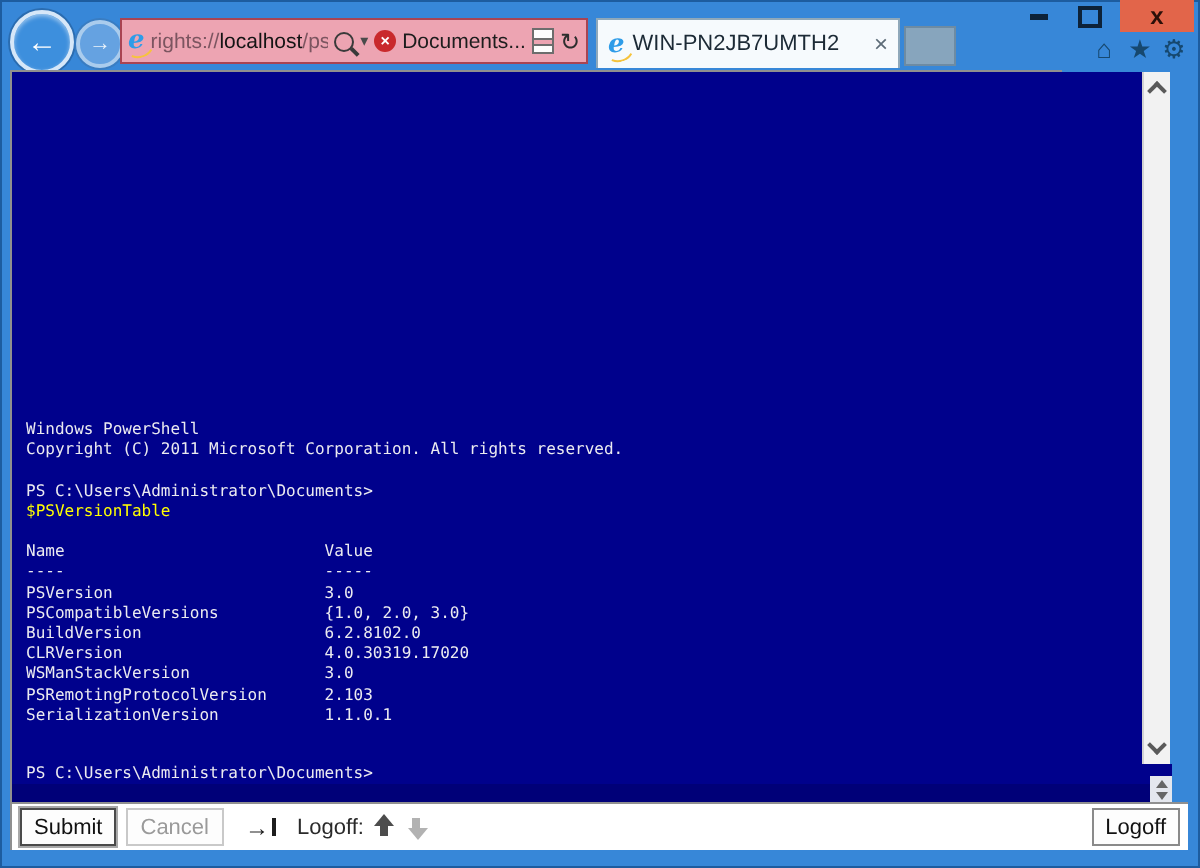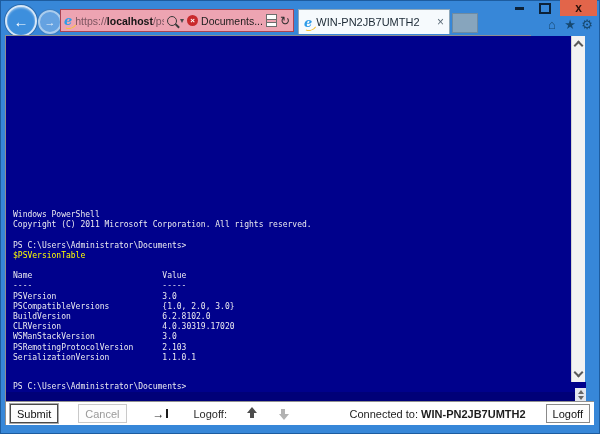--- a/index.html
+++ b/index.html
@@ -14,21 +14,21 @@
     font-size:15px;font-weight:bold;}
   #fwd-btn{left:38px;top:10px;width:20px;height:20px;background:#6aa5e2;
     border:2px solid #b7d4f0;box-shadow:0 0 0 1px #3a7cc0;font-size:11px;font-weight:bold;opacity:.9;}
   #url-bar{position:absolute;left:60px;top:9px;width:234px;height:23px;background:#eda4b2;
     border:1px solid #a94452;box-sizing:border-box;display:flex;align-items:center;padding:0 3px;gap:3px;}
   .ie-logo{position:relative;font-family:"DejaVu Serif",serif;font-style:italic;font-weight:bold;
     color:#2e9ce8;font-size:13px;line-height:13px;flex:0 0 auto;}
   .ie-logo::after{content:"";position:absolute;left:-2px;top:2px;width:13px;height:11px;
     border:1.5px solid transparent;border-bottom-color:#f6c33d;border-radius:50%;transform:rotate(-18deg);}
   #url-text{flex:1 1 auto;overflow:hidden;white-space:nowrap;font-size:10.5px;color:#7c5560;}
-  #url-text .host{color:#141414;font-weight:bold;}
+  #url-text .host{color:#141414;font-weight:normal;}
   .magnifier{position:relative;width:8px;height:8px;border:1.5px solid #3a3a3a;border-radius:50%;flex:0 0 auto;}
   .magnifier::after{content:"";position:absolute;width:5px;height:1.5px;background:#3a3a3a;
     transform:rotate(45deg);right:-4px;bottom:-2px;}
   .caret{font-size:8px;color:#4a4a4a;flex:0 0 auto;}
   #cert-btn{display:flex;align-items:center;gap:3px;flex:0 0 auto;cursor:pointer;}
   .cert-dot{width:11px;height:11px;border-radius:50%;background:#c9292c;color:#fff;font-size:8px;
     font-weight:bold;display:flex;align-items:center;justify-content:center;line-height:1;}
   #cert-btn .lbl{font-size:10.5px;color:#1d1d1d;}
   .page-icon{width:9px;height:11px;border:1px solid #6d6d6d;background:#fdfdfd;position:relative;flex:0 0 auto;}
   .page-icon::after{content:"";position:absolute;left:0;right:0;top:4px;height:2px;background:#eda4b2;
@@ -71,21 +71,21 @@
   #input-strip{position:absolute;left:0;bottom:0;width:100%;height:9px;background:#000078;}
   #input-spinner{position:absolute;right:0;bottom:0;width:11px;height:13px;background:#e4e7ee;
     display:flex;flex-direction:column;align-items:center;justify-content:center;gap:2px;}
   .tri-up{width:0;height:0;border-left:3px solid transparent;border-right:3px solid transparent;
     border-bottom:4px solid #666;}
   .tri-down{width:0;height:0;border-left:3px solid transparent;border-right:3px solid transparent;
     border-top:4px solid #666;}
   
   #toolbar{position:absolute;left:0;top:365px;width:580px;height:23px;background:#fff;
     border-top:1px solid #909090;box-sizing:content-box;display:flex;align-items:center;
-    padding:0 4px;gap:20px;font-size:11px;color:#222;}
+    padding:0 4px;gap:5px;font-size:11px;color:#222;}
   .tb-btn{height:17px;display:flex;align-items:center;justify-content:center;padding:0 6px;
     background:#fdfdfd;font-size:11px;cursor:pointer;}
   #submit-btn{border:1px solid #4a4a4a;box-shadow:0 0 0 1px #a8a8a8;color:#111;}
   #cancel-btn{border:1px solid #c9c9c9;color:#9a9a9a;cursor:default;text-align:right;}
   #tabcomplete{display:flex;align-items:center;margin-left:6px;cursor:pointer;color:#1d1d1d;}
   #tabcomplete .arr{font-size:12px;font-weight:bold;line-height:1;}
   #tabcomplete .bar{width:2px;height:9px;background:#1d1d1d;margin-left:1px;}
   #history-label{margin-left:6px;color:#2a2a2a;}
   .harrow{position:relative;width:11px;height:13px;cursor:pointer;}
   .harrow .head{position:absolute;left:0;top:0;width:0;height:0;border-left:5.5px solid transparent;
@@ -102,21 +102,21 @@
 </head>
 <body>
 
 <div id="window" style="background: rgb(55, 135, 216);">
 
   <div class="nav-btn" id="back-btn">←</div>
   <div class="nav-btn" id="fwd-btn">→</div>
 
   <div id="url-bar" style="background: rgb(237, 164, 178);">
     <span class="ie-logo">e</span>
-    <span id="url-text"><span>https://</span><span class="host">localhost</span><span>/pswa/console.as</span></span>
+    <span id="url-text"><span>rights://</span><span class="host">localhost</span><span>/pswa/console.as</span></span>
     <span class="magnifier"></span>
     <span class="caret">▾</span>
     <span id="cert-btn">
       <span class="cert-dot">×</span>
       <span class="lbl">Documents...</span>
     </span>
     <span class="page-icon"></span>
     <span class="refresh">↻</span>
   </div>
 
@@ -171,17 +171,16 @@
       <span id="history-label">Logoff:</span>
       <div class="harrow" id="history-up">
         <span class="head"></span>
           <span class="stem"></span>
         </div>
       <div class="harrow down" id="history-down">
         <span class="head"></span>
           <span class="stem"></span>
         </div>
       <div class="spacer"></div>
-      <span id="connected"><span>Connected to:</span>&nbsp;<b>WIN-PN2JB7UMTH2</b></span>
       <div class="tb-btn" id="logoff-btn">Logoff</div>
     </div>
   </div>
 </div>
 
 </body></html>

